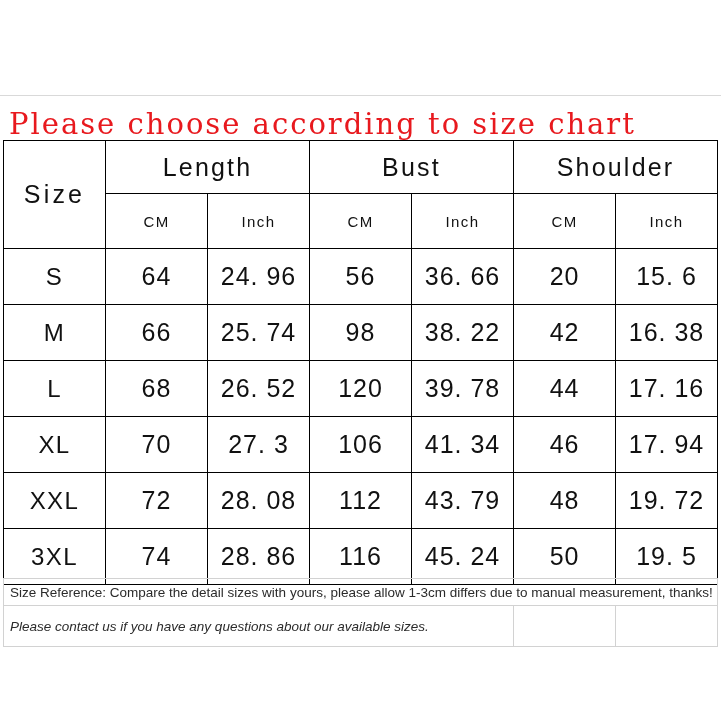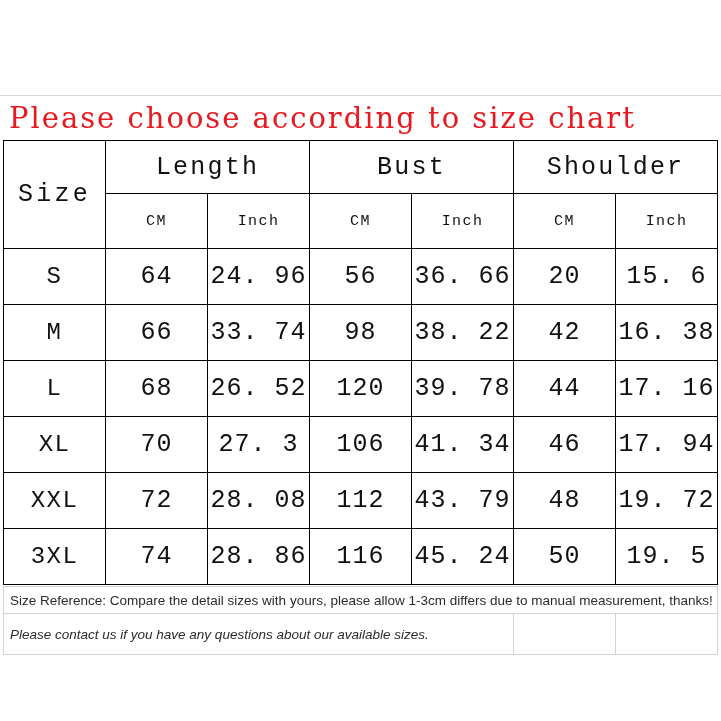--- a/index.html
+++ b/index.html
@@ -29,21 +29,21 @@
     top: 95px;
     width: 721px;
     height: 1px;
     background: #d9d9d9;
   }
 
   
   .title-band {
     position: absolute;
     left: 0;
-    top: 96px;
+    top: 102px;
     width: 721px;
     height: 44px;
     display: flex;
     align-items: center;
     background: #ffffff;
   }
   .title-text {
     padding-left: 9px;
     color: #e8191e;
     font-family: "DejaVu Serif", "Liberation Serif", serif;
@@ -60,21 +60,21 @@
     top: 140px;
     width: 715px;
     border-collapse: collapse;
     table-layout: fixed;
   }
   .grid td, .grid th {
     border: 1px solid #000000;
     text-align: center;
     vertical-align: middle;
     font-weight: normal;
-    font-family: Liberation Mono, monospace;
+    font-family: Liberation Sans, sans-serif;
     color: #111111;
     padding: 0;
   }
   .grid col.c-size { width: 102px; }
   .grid col.c-unit { width: 102px; }
 
   .hdr-group {
     height: 53px;
     font-size: 25px;
     letter-spacing: 2.2px;
@@ -100,21 +100,20 @@
   }
 
   
   .notes {
     position: absolute;
     left: 3px;
     top: 578px;
     width: 715px;
     border-collapse: collapse;
     table-layout: fixed;
-    margin-top: 8px;
   }
   .notes td {
     border: 1px solid #d2d2d2;
     font-family: "Liberation Sans", sans-serif;
     font-size: 13.5px;
     color: #2b2b2b;
     text-align: left;
     vertical-align: middle;
     padding: 0 0 0 6px;
     white-space: nowrap;
@@ -166,21 +165,21 @@
         <td>64</td>
         <td>24. 96</td>
         <td>56</td>
         <td>36. 66</td>
         <td>20</td>
         <td>15. 6</td>
       </tr>
       <tr class="data-row">
         <td class="sz">M</td>
         <td>66</td>
-        <td>33. 74</td>
+        <td>25. 74</td>
         <td>98</td>
         <td>38. 22</td>
         <td>42</td>
         <td>16. 38</td>
       </tr>
       <tr class="data-row">
         <td class="sz">L</td>
         <td>68</td>
         <td>26. 52</td>
         <td>120</td>

